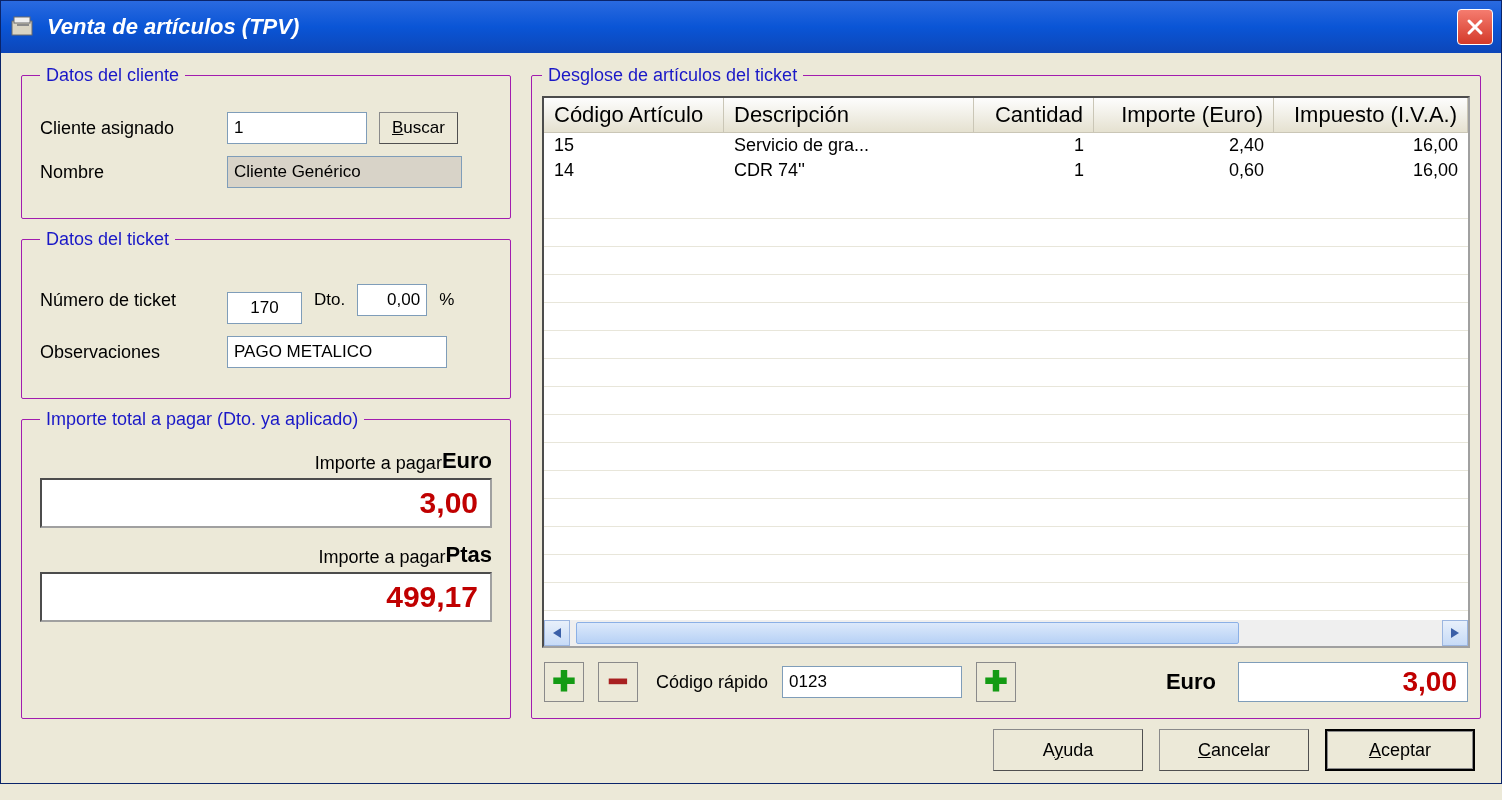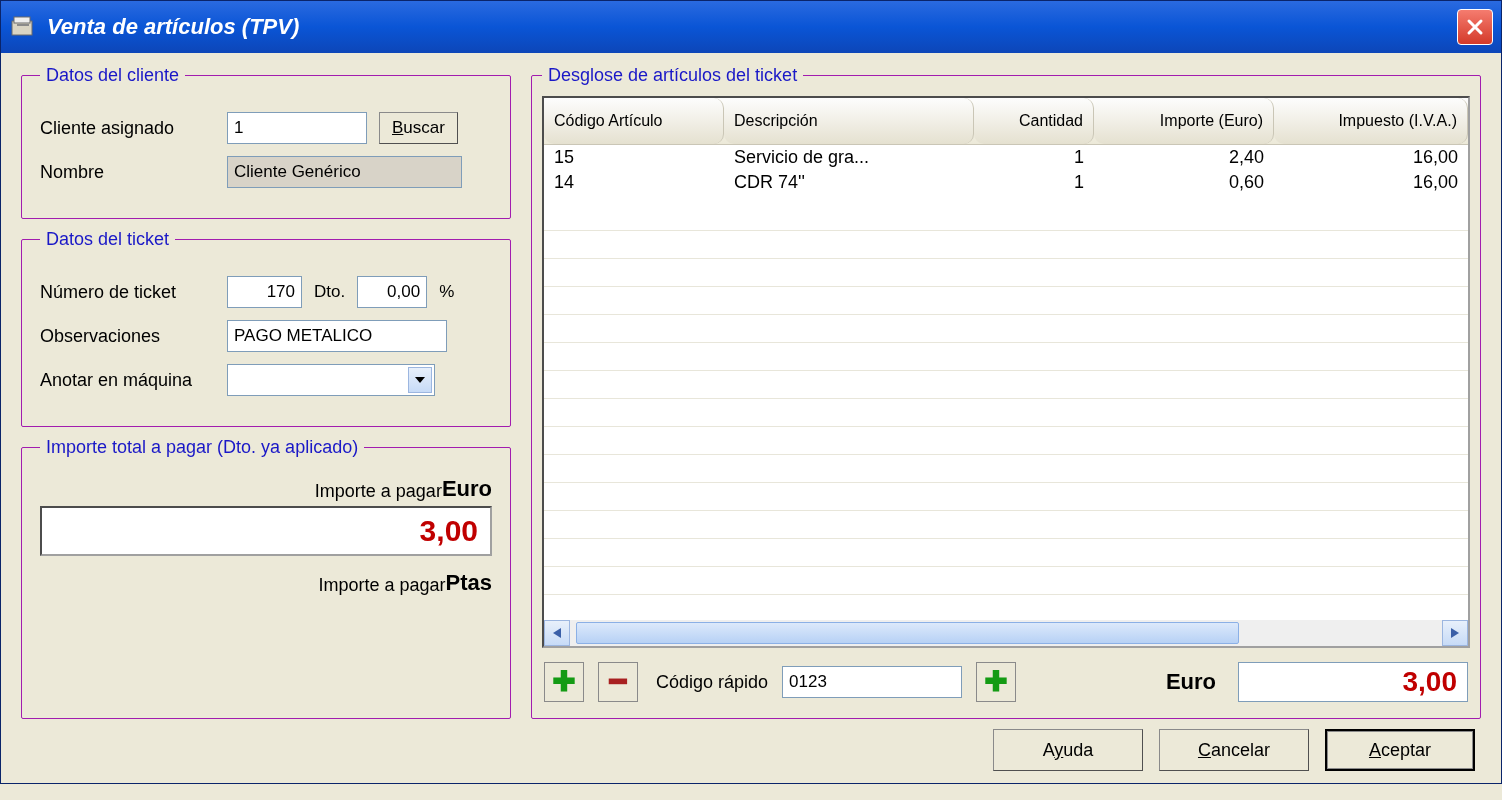--- a/index.html
+++ b/index.html
@@ -133,25 +133,24 @@
     display:flex; flex-direction:column;
     position:relative;
   }
   .thead {
     display:flex;
     background: linear-gradient(to bottom,#fdfdfd,#ece9d8);
     border-bottom:1px solid #cac6b6;
   }
   .th {
     border-right:1px solid #cac6b6;
-    padding: 14px 10px;
-    font-size:16px;
+    padding: 4px 10px;
+    font-size:22px;
     background: linear-gradient(to bottom,#fdfdfd,#e5e1d0);
     white-space:nowrap;
-    border-radius:10px;
   }
   .th.r { text-align:right; }
   .tbody { flex:1; overflow:hidden; position:relative;}
   .tr { display:flex; }
   .td { padding: 2px 10px; font-size:18px; overflow:hidden; white-space:nowrap;}
   .td.r { text-align:right; }
   .gridlines {
     position:absolute; left:0; right:0; top:58px; bottom:0;
     background: repeating-linear-gradient(to bottom, transparent 0, transparent 27px, #e8e6da 27px, #e8e6da 28px);
     pointer-events:none;
@@ -257,53 +256,43 @@
           <div class="form-row">
             <label>Nombre</label>
             <div class="readonly" style="width:235px">Cliente Genérico</div>
           </div>
         </fieldset>
 
         <fieldset class="group">
           <legend>Datos del ticket</legend>
           <div class="form-row">
             <label>Número de ticket</label>
-            <input class="text" style="width: 75px; text-align: right;" value="170">
+            <input class="text" style="width: 75px; text-align: center; margin-top: 16px;" value="170">
             <span>Dto.</span>
             <input class="text" style="width: 70px; text-align: right;" value="0,00">
             <span>%</span>
           </div>
           <div class="form-row">
             <label>Observaciones</label>
             <input class="text" style="width: 220px;" value="PAGO METALICO">
-          </div>
-          <div class="form-row">
-            <label>Anotar en máquina</label>
-            <div class="combo-wrap">
-              <input class="text" style="width: 208px;" value="">
-              <div class="combo-arrow">
-                <svg width="10" height="6" viewBox="0 0 10 6">
-                    <path d="M0 0 L5 6 L10 0 Z" fill="#000"></path>
-                  </svg>
-              </div>
-            </div>
           </div>
         </fieldset>
 
         <fieldset class="group" style="flex:1">
           <legend>Importe total a pagar (Dto. ya aplicado)</legend>
           <div class="total-label-row">
             <span style="font-size:18px">Importe a pagar</span>
             <span class="total-unit">Euro</span>
           </div>
           <div class="total-box">3,00</div>
           <div class="total-label-row" style="margin-top:14px">
             <span style="font-size:18px">Importe a pagar</span>
             <span class="total-unit">Ptas</span>
           </div>
+          <div class="total-box">499,17</div>
         </fieldset>
 
       </div>
 
       <div class="right-col">
         <fieldset class="group" style="flex:1;display:flex;flex-direction:column;padding:10px">
           <legend>Desglose de artículos del ticket</legend>
 
           <div class="table-wrap">
             <div class="thead">

